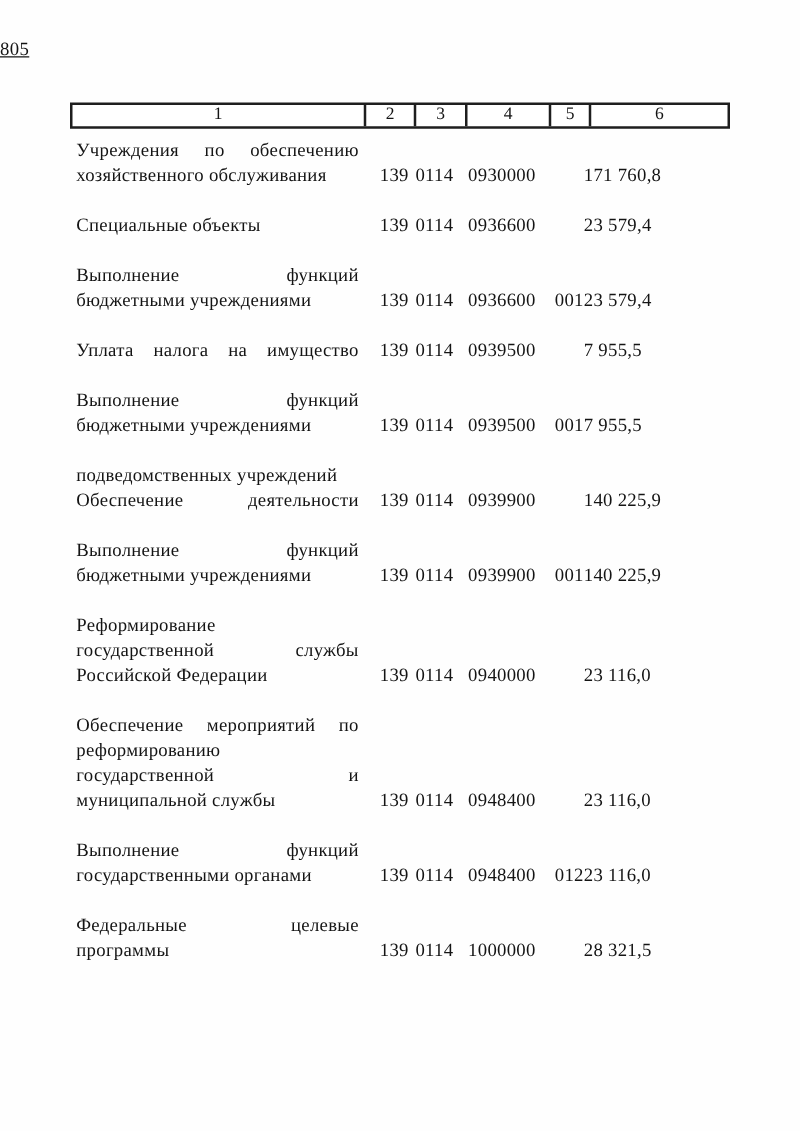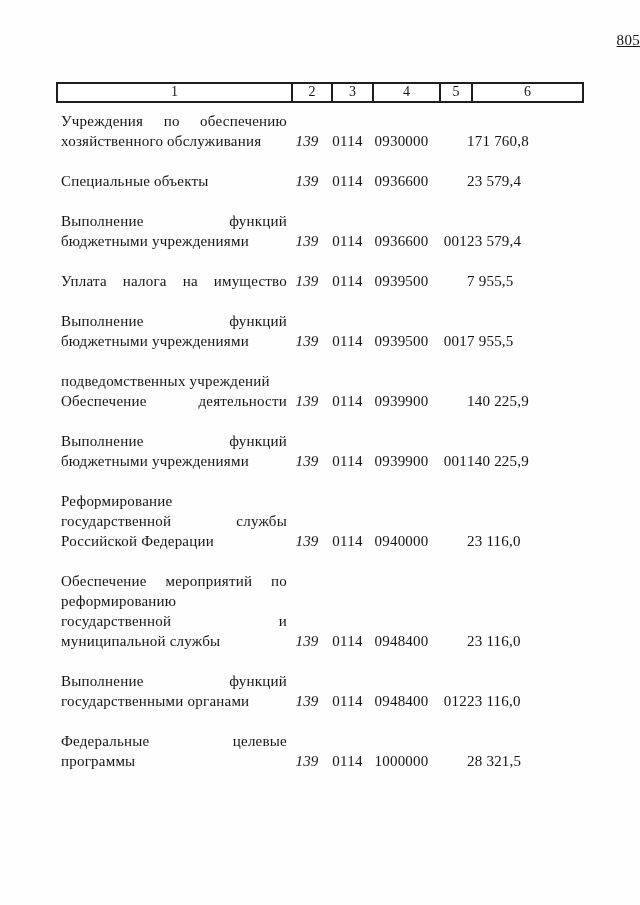--- a/index.html
+++ b/index.html
@@ -11,21 +11,21 @@
   }
   .sheet {
     position: relative;
     width: 640px; height: 905px;
     background: #fefefe;
     overflow: hidden;
   }
   .page-number {
     position: absolute;
     top: 32px; left: 0; width: 640px;
-    text-align: right;
+    text-align: left;
     font-size: 15px;
     letter-spacing: 0.02em;
     text-decoration: underline;
   }
   
   .grid {
     position: absolute;
     top: 82px; left: 56px;
     width: 528px; height: 21px;
     display: flex;
@@ -56,21 +56,21 @@
     align-items: flex-end;
     margin-bottom: 20px;
     font-size: 15px;
     line-height: 20px;
     letter-spacing: 0.015em;
   }
   .cell { flex-shrink: 0; }
   .name { width: 235px; padding-left: 9px; }
   .name .line { text-align: justify; text-align-last: justify; }
   .name .line.last { text-align: justify; text-align-last: left; }
-  .c2 { width: 40px; text-align: center; font-style: italic; }
+  .c2 { width: 40px; text-align: right; }
   .c3 { width: 41px; text-align: center; }
   .c4 { width: 67px; text-align: center; }
   .c5 { width: 32px; text-align: right; }
   .c6 { flex: 1; text-align: left; padding-right: 4px; }
 </style>
 </head>
 <body>
 
 <div class="sheet">
 

